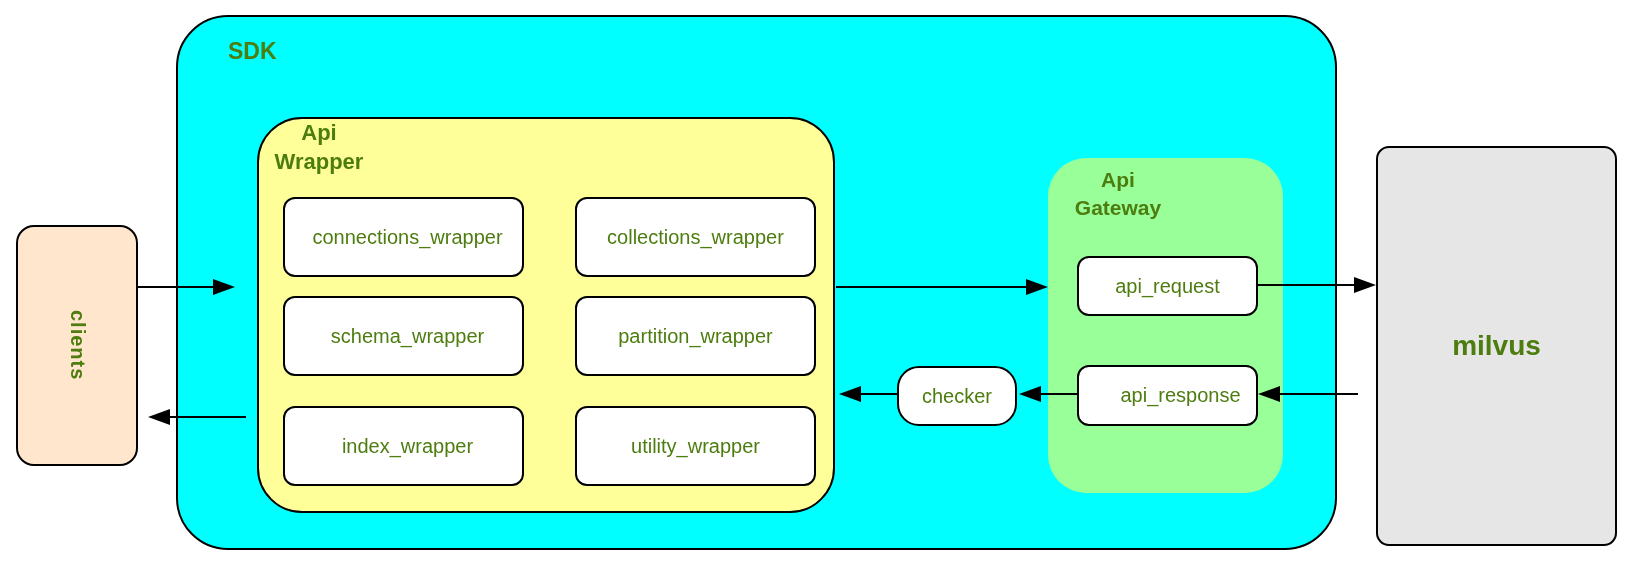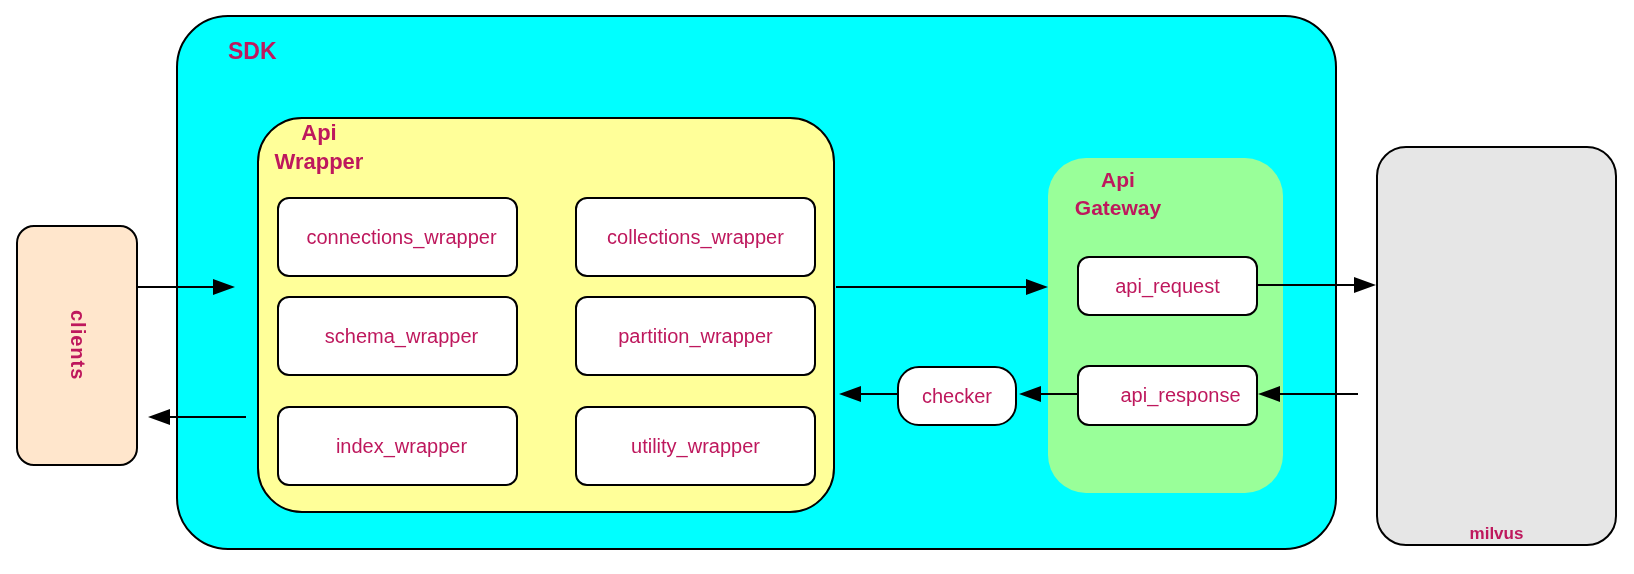--- a/index.html
+++ b/index.html
@@ -2,21 +2,21 @@
 <html style="--sdk_fill: #00ffff; --wrapper_fill: #ffff99; --gateway_fill: #99ff99; --clients_fill: #ffe6cc; --milvus_fill: #e6e6e6; --node_fill: #ffffff; --stroke: #000000;"><head>
 <meta charset="utf-8">
 <style>
   html, body { margin: 0; padding: 0; background: #ffffff; }
   #canvas {
     position: relative;
     width: 1634px;
     height: 558px;
     background: #ffffff;
     font-family: "Liberation Sans", sans-serif;
-    color: #be185d;
+    color: #4d7c0f;
     overflow: hidden;
   }
   .abs { position: absolute; box-sizing: border-box; }
 
   
   .clients-box {
     left: 16px; top: 225px; width: 122px; height: 241px;
     background: var(--clients_fill, #ffe6cc);
     border: 2px solid var(--stroke, #000);
     border-radius: 18px;
@@ -54,35 +54,35 @@
   }
   .gateway-label {
     left: 1048px; top: 166px; width: 140px;
     font-weight: bold; font-size: 21px; line-height: 1.35;
     text-align: center; white-space: pre-line;
   }
   .milvus-box {
     left: 1376px; top: 146px; width: 241px; height: 400px;
     background: var(--milvus_fill, #e6e6e6);
     border: 2px solid var(--stroke, #000);
-    border-radius: 30px;
-    display: flex; align-items: flex-end; justify-content: center;
-    font-weight: bold; font-size: 17px;
+    border-radius: 13px;
+    display: flex; align-items: center; justify-content: center;
+    font-weight: bold; font-size: 28px;
   }
 
   
   .node {
     background: var(--node_fill, #ffffff);
     border: 2px solid var(--stroke, #000);
     border-radius: 12px;
     display: flex; align-items: center; justify-content: center;
     font-size: 20px;
   }
   .wnode { width: 241px; height: 80px; }
-  .col1 { left: 277px; padding-left: 8px; }
+  .col1 { left: 283px; padding-left: 8px; }
   .col2 { left: 575px; }
   .row1 { top: 197px; }
   .row2 { top: 296px; }
   .row3 { top: 396px; margin-top: 10px; }
   .request-node  { left: 1077px; top: 256px; width: 181px; height: 60px; }
   .response-node { left: 1077px; top: 365px; width: 181px; height: 61px; padding-left: 26px; }
   .checker-node  { left: 897px;  top: 366px; width: 120px; height: 60px; border-radius: 22px; }
 
   
   .aline { position: absolute; height: 2px; background: var(--stroke, #000); }

